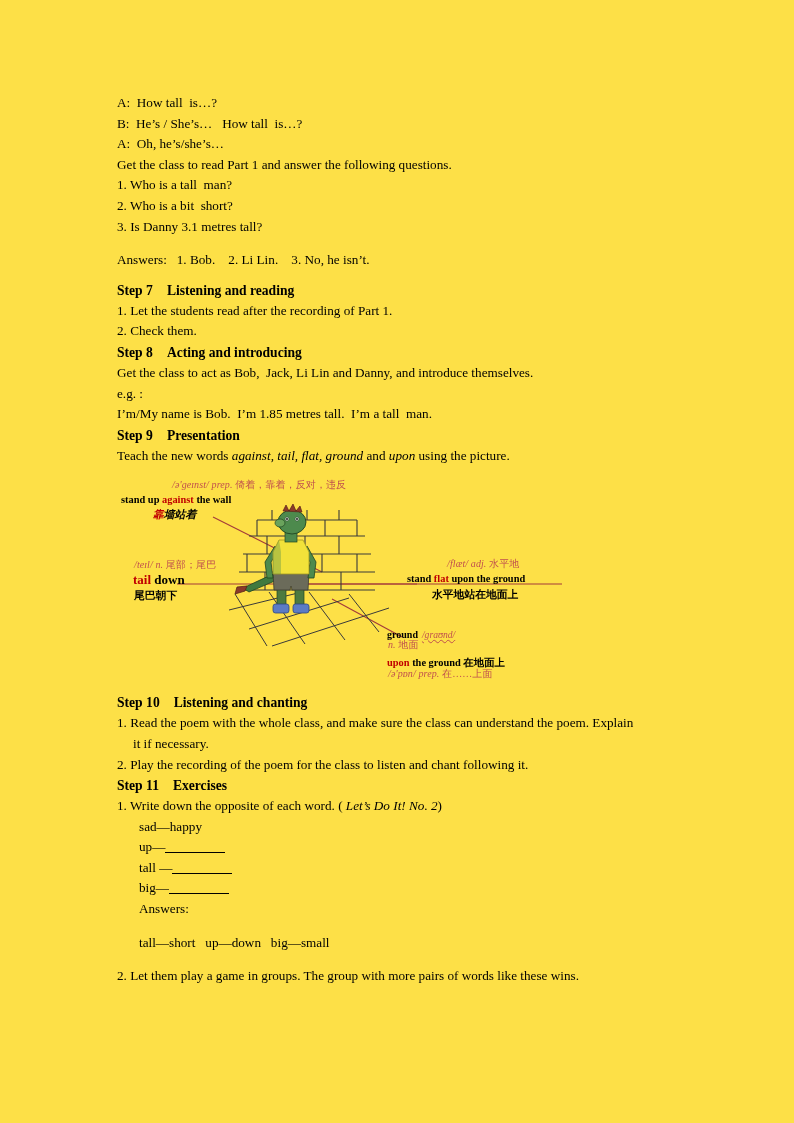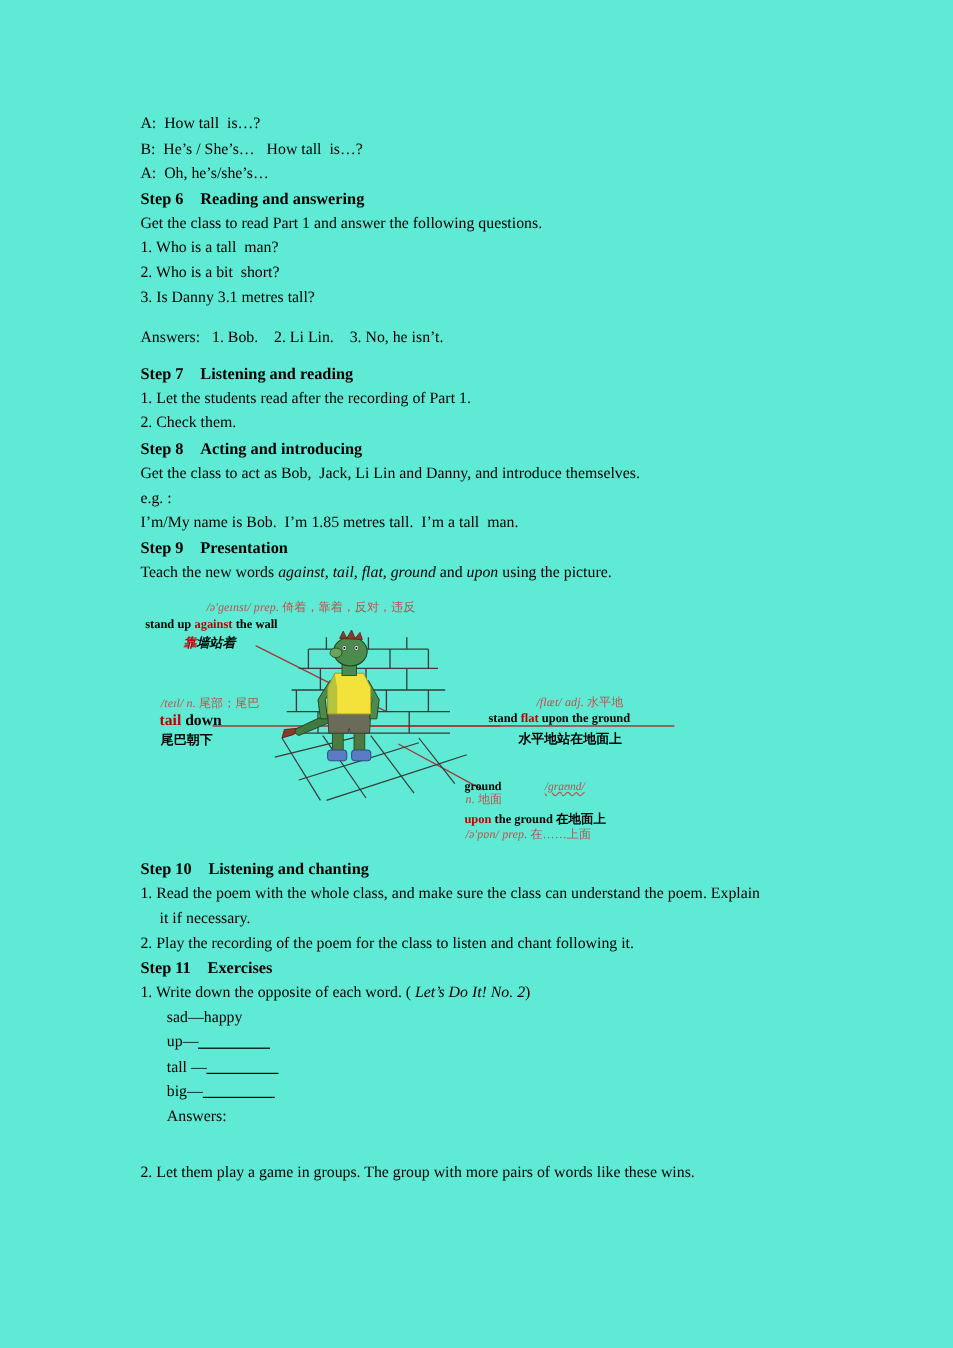--- a/index.html
+++ b/index.html
@@ -13,21 +13,21 @@
     position: relative;
     font-family: "Liberation Serif", "DejaVu Serif", serif;
     color: #000000;
     overflow: hidden;
   }
   .page {
     position: absolute;
     left: 0; top: 0;
     width: 794px;
     height: 1123px;
-    background: #5eead4;
+    background: #fde047;
   }
   .content {
     position: absolute;
     left: 117px;
     top: 93px;
     width: 570px;
   }
   .line {
     font-size: 13.2px;
     line-height: 20.6px;
@@ -101,36 +101,32 @@
     font-size: 10px;
     font-weight: bold;
     color: #000;
   }
   .ground-phon {
     font-size: 9.6px;
     color: #c0504d;
     font-style: italic;
     text-decoration: underline;
     text-decoration-style: wavy;
-    margin-left: 32px;
   }
 </style>
 </head>
 <body>
 
 <div class="page">
   <div class="content">
 
     <div class="line">A:  How tall  is…?</div>
     <div class="line">B:  He’s / She’s…   How tall  is…?</div>
     <div class="line">A:  Oh, he’s/she’s…</div>
 
-    <div class="step">
-      <span class="num">Step 6</span><span>Reading and answering</span>
-    </div>
     <div class="line">Get the class to read Part 1 and answer the following questions.</div>
     <div class="line">1. Who is a tall  man?</div>
     <div class="line">2. Who is a bit  short?</div>
     <div class="line">3. Is Danny 3.1 metres tall?</div>
     <div class="gap-m"></div>
     <div class="line">Answers:   1. Bob.    2. Li Lin.    3. No, he isn’t.</div>
     <div class="gap-s"></div>
 
     <div class="step">
       <span class="num">Step 7</span><span>Listening and reading</span>
@@ -293,17 +289,18 @@
     </div>
     <div class="line"><span>1. Write down the opposite of each word. ( </span><span class="it">Let’s Do It! No. 2</span><span>)</span></div>
 
     <div class="line indent-2"><span>sad—happy</span></div>
     <div class="line indent-2"><span>up—</span><span class="blank-ul"></span></div>
     <div class="line indent-2"><span>tall —</span><span class="blank-ul"></span></div>
     <div class="line indent-2"><span>big—</span><span class="blank-ul"></span></div>
 
     <div class="line indent-2">Answers:</div>
     <div class="gap-m"></div>
+    <div class="line indent-2">tall—short   up—down   big—small</div>
     <div class="gap-m"></div>
     <div class="line">2. Let them play a game in groups. The group with more pairs of words like these wins.</div>
 
   </div>
 </div>
 
 </body></html>

